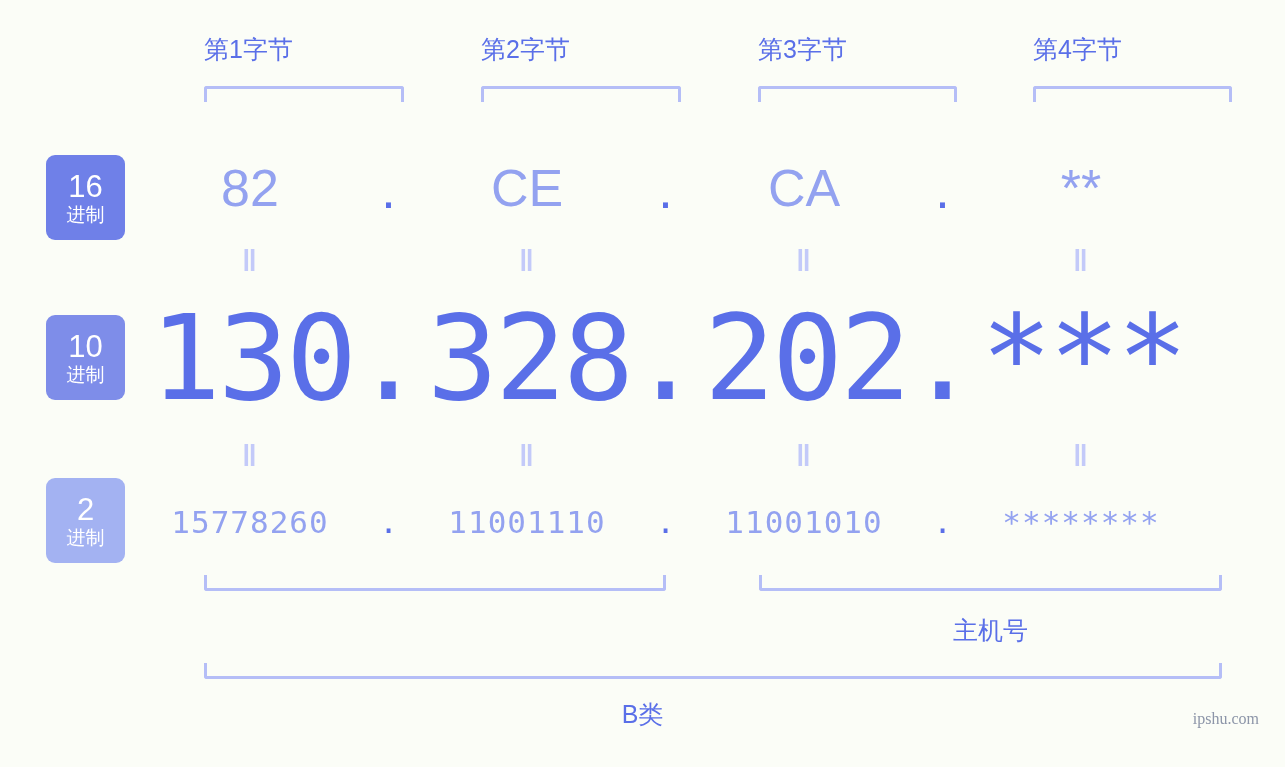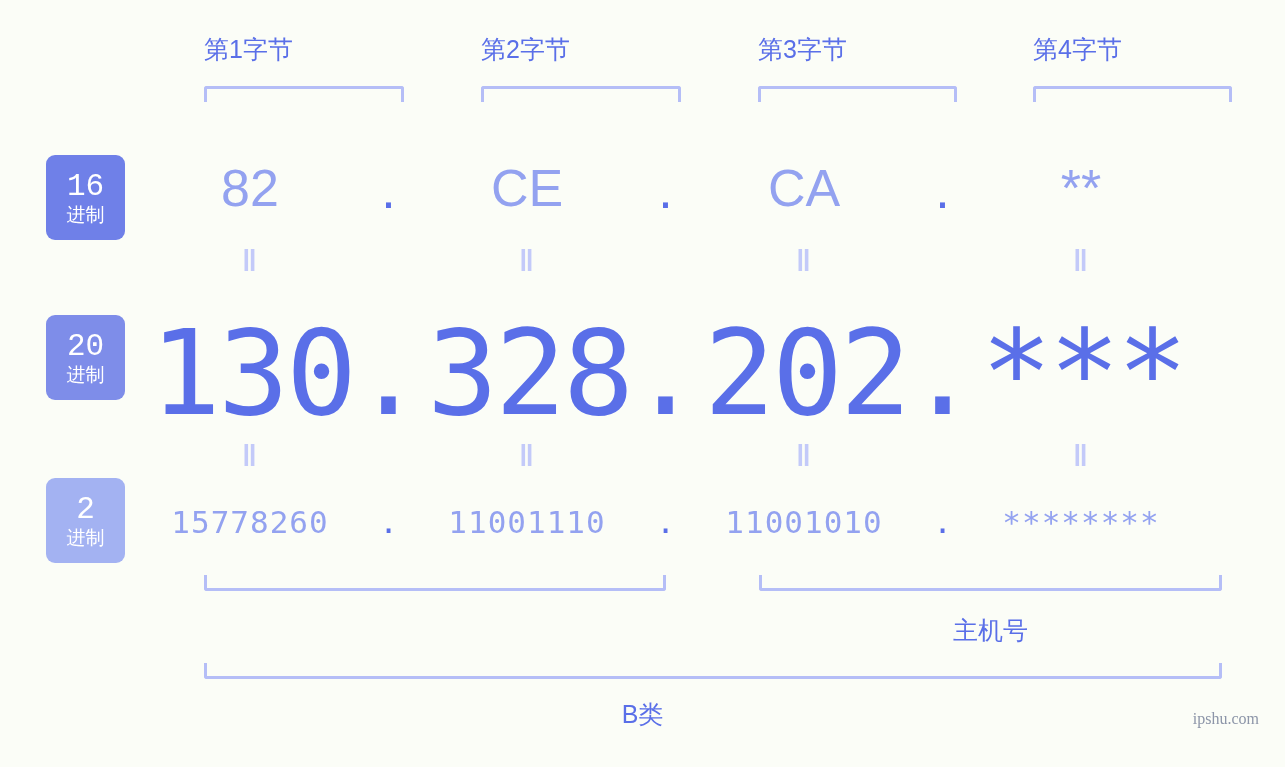--- a/index.html
+++ b/index.html
@@ -54,21 +54,21 @@
     display: flex;
     flex-direction: column;
     align-items: center;
     justify-content: center;
     color: #ffffff;
     box-sizing: border-box;
   }
   .badge .num {
     font-size: 31px;
     line-height: 34px;
-    font-family: Liberation Mono, monospace;
+    font-family: Liberation Sans, sans-serif;
     font-weight: 400;
   }
   .badge .unit {
     font-size: 19px;
     line-height: 22px;
     font-family: "Liberation Sans", sans-serif;
     font-weight: 400;
   }
   #badge-hex  { top: 155px; height: 85px; background: #6f80e8; }
   #badge-dec  { top: 315px; height: 85px; background: #7e8de9; }
@@ -104,21 +104,21 @@
   #row-hex .dot {
     font-size: 52px;
     color: #5a6fe8;
     font-family: "Liberation Sans", sans-serif;
     line-height: 80px;
     position: relative;
     top: 2px;
   }
 
   
-  #row-dec { top: 308px; height: 130px; }
+  #row-dec { top: 293px; height: 130px; }
   #row-dec .cell {
     font-size: 118px;
     color: #5a6fe8;
     font-family: "DejaVu Sans Mono", monospace;
     line-height: 130px;
     letter-spacing: -3px;
   }
   #row-dec .dot {
     font-size: 118px;
     color: #5a6fe8;
@@ -219,21 +219,21 @@
   <div class="bracket-down" style="left:204px;  width:200px;"></div>
   <div class="bracket-down" style="left:481px;  width:200px;"></div>
   <div class="bracket-down" style="left:758px;  width:199px;"></div>
   <div class="bracket-down" style="left:1033px; width:199px;"></div>
 
   <div class="badge" id="badge-hex">
     <span class="num">16</span>
     <span class="unit">进制</span>
   </div>
   <div class="badge" id="badge-dec">
-    <span class="num">20</span>
+    <span class="num">10</span>
     <span class="unit">进制</span>
   </div>
   <div class="badge" id="badge-bin">
     <span class="num">2</span>
     <span class="unit">进制</span>
   </div>
 
   <div class="row" id="row-hex">
     <div class="cell">82</div>
     <div class="dot">.</div>

